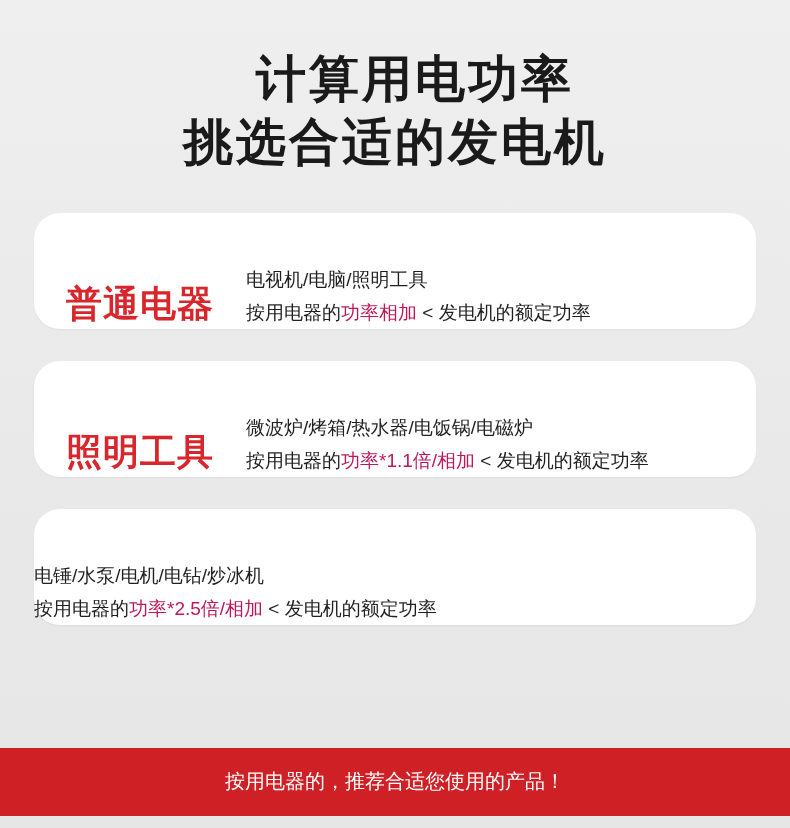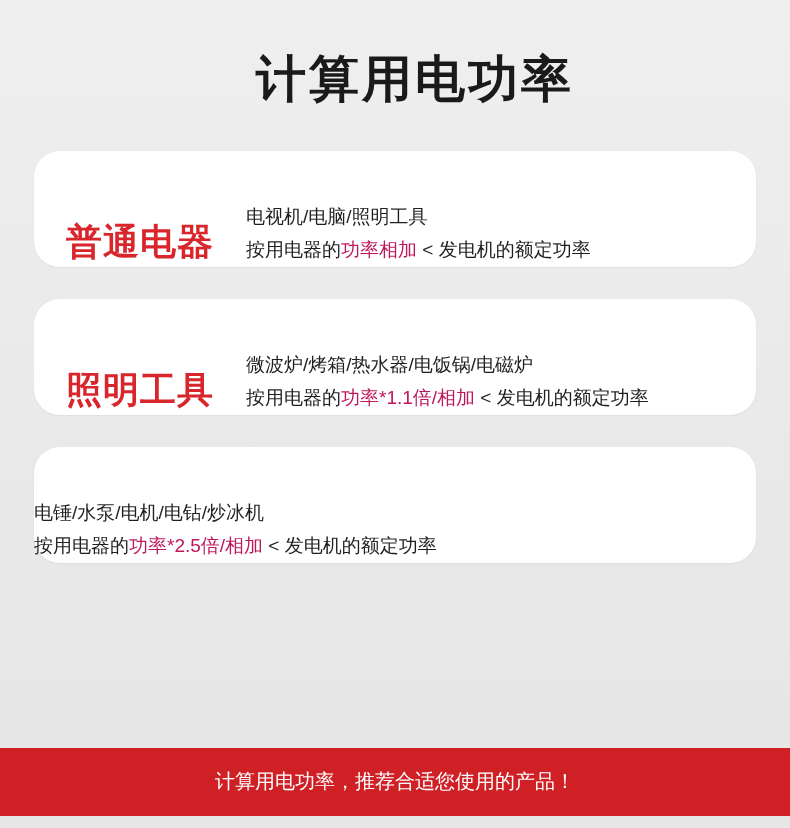--- a/index.html
+++ b/index.html
@@ -106,20 +106,21 @@
     background: #e6e6e6;
   }
 </style>
 </head>
 <body>
 
 <div class="page">
 
   <div class="header">
     <div class="line line1">计算用电功率</div>
+    <div class="line line2">挑选合适的发电机</div>
   </div>
 
   <div class="cards">
 
     <div class="card">
       <div class="card-title">普通电器</div>
       <div class="card-body">
         <div class="card-line">电视机/电脑/照明工具</div>
         <div class="card-line">
           <span>按用电器的</span><span class="red">功率相加</span><span> &lt; 发电机的额定功率</span>
@@ -142,18 +143,18 @@
         <div class="card-line">电锤/水泵/电机/电钻/炒冰机</div>
         <div class="card-line">
           <span>按用电器的</span><span class="red">功率*2.5倍/相加</span><span> &lt; 发电机的额定功率</span>
         </div>
       </div>
     </div>
 
   </div>
 
   <div class="notice">
-    <div class="notice-line">计算用电功率，推荐合适您使用的产品！</div>
+    <div class="notice-line">按用电器的，推荐合适您使用的产品！</div>
   </div>
 
   <div class="bottom-strip"></div>
 
 </div>
 
 </body></html>

